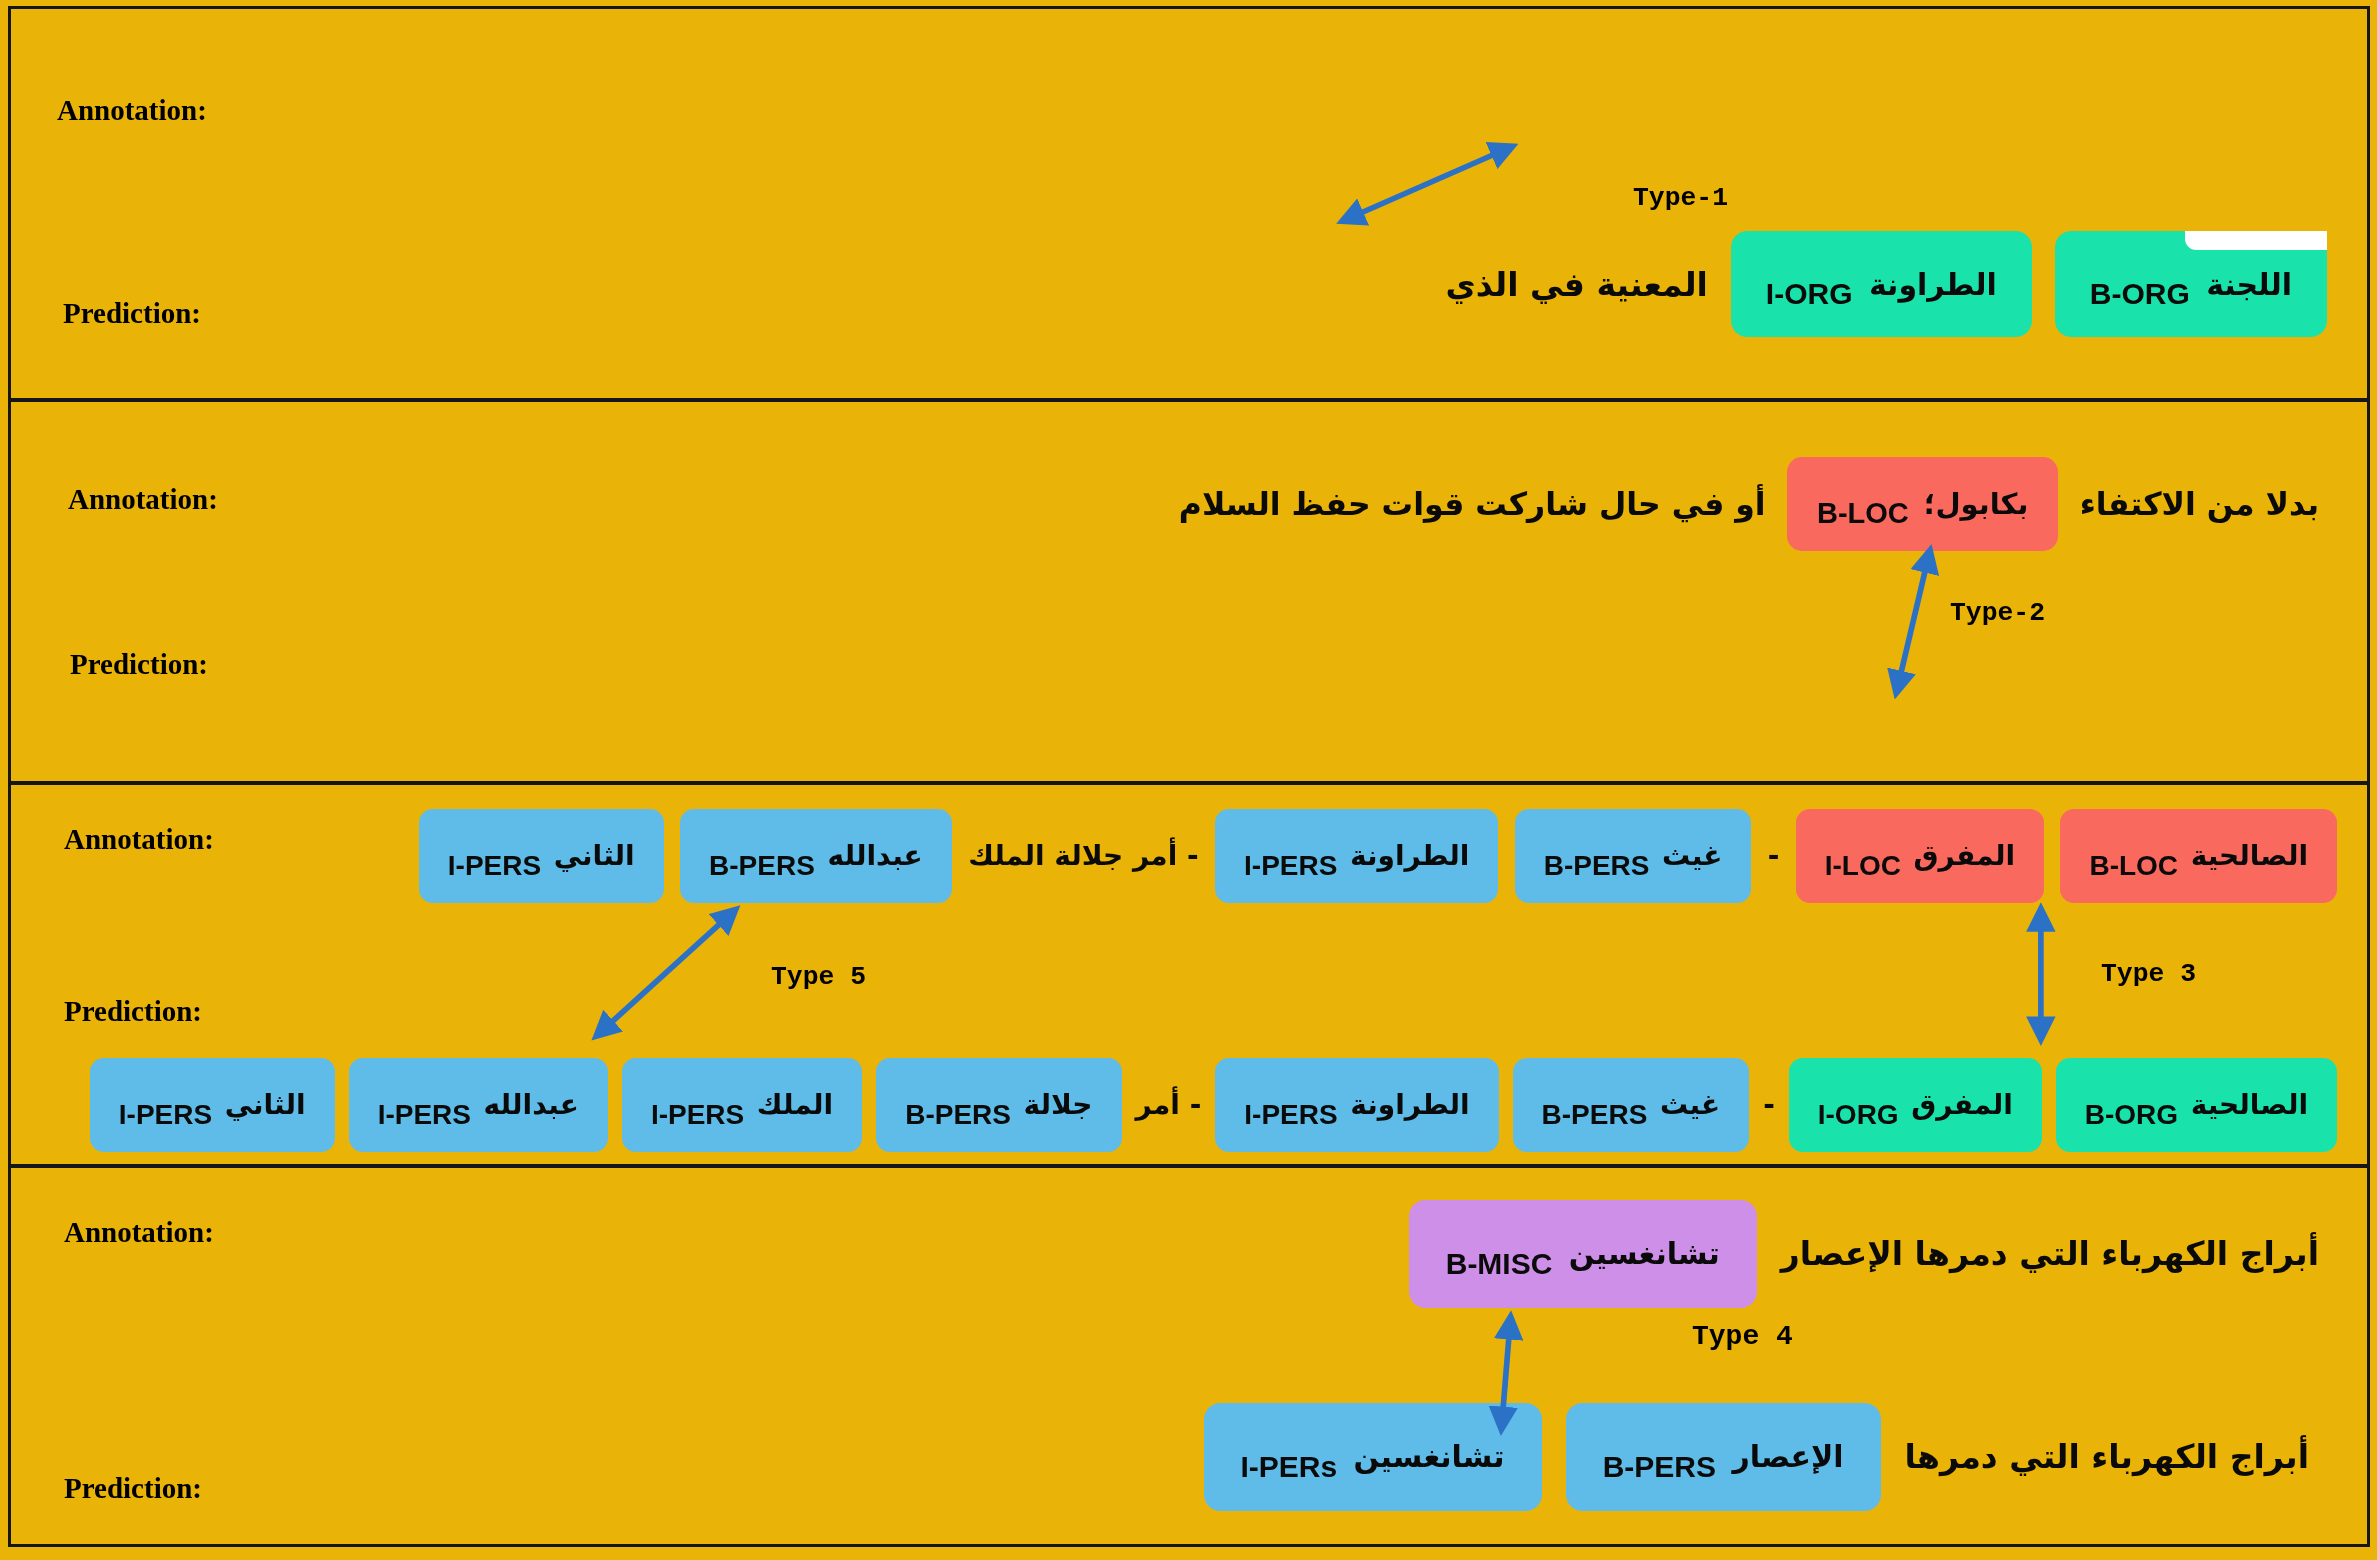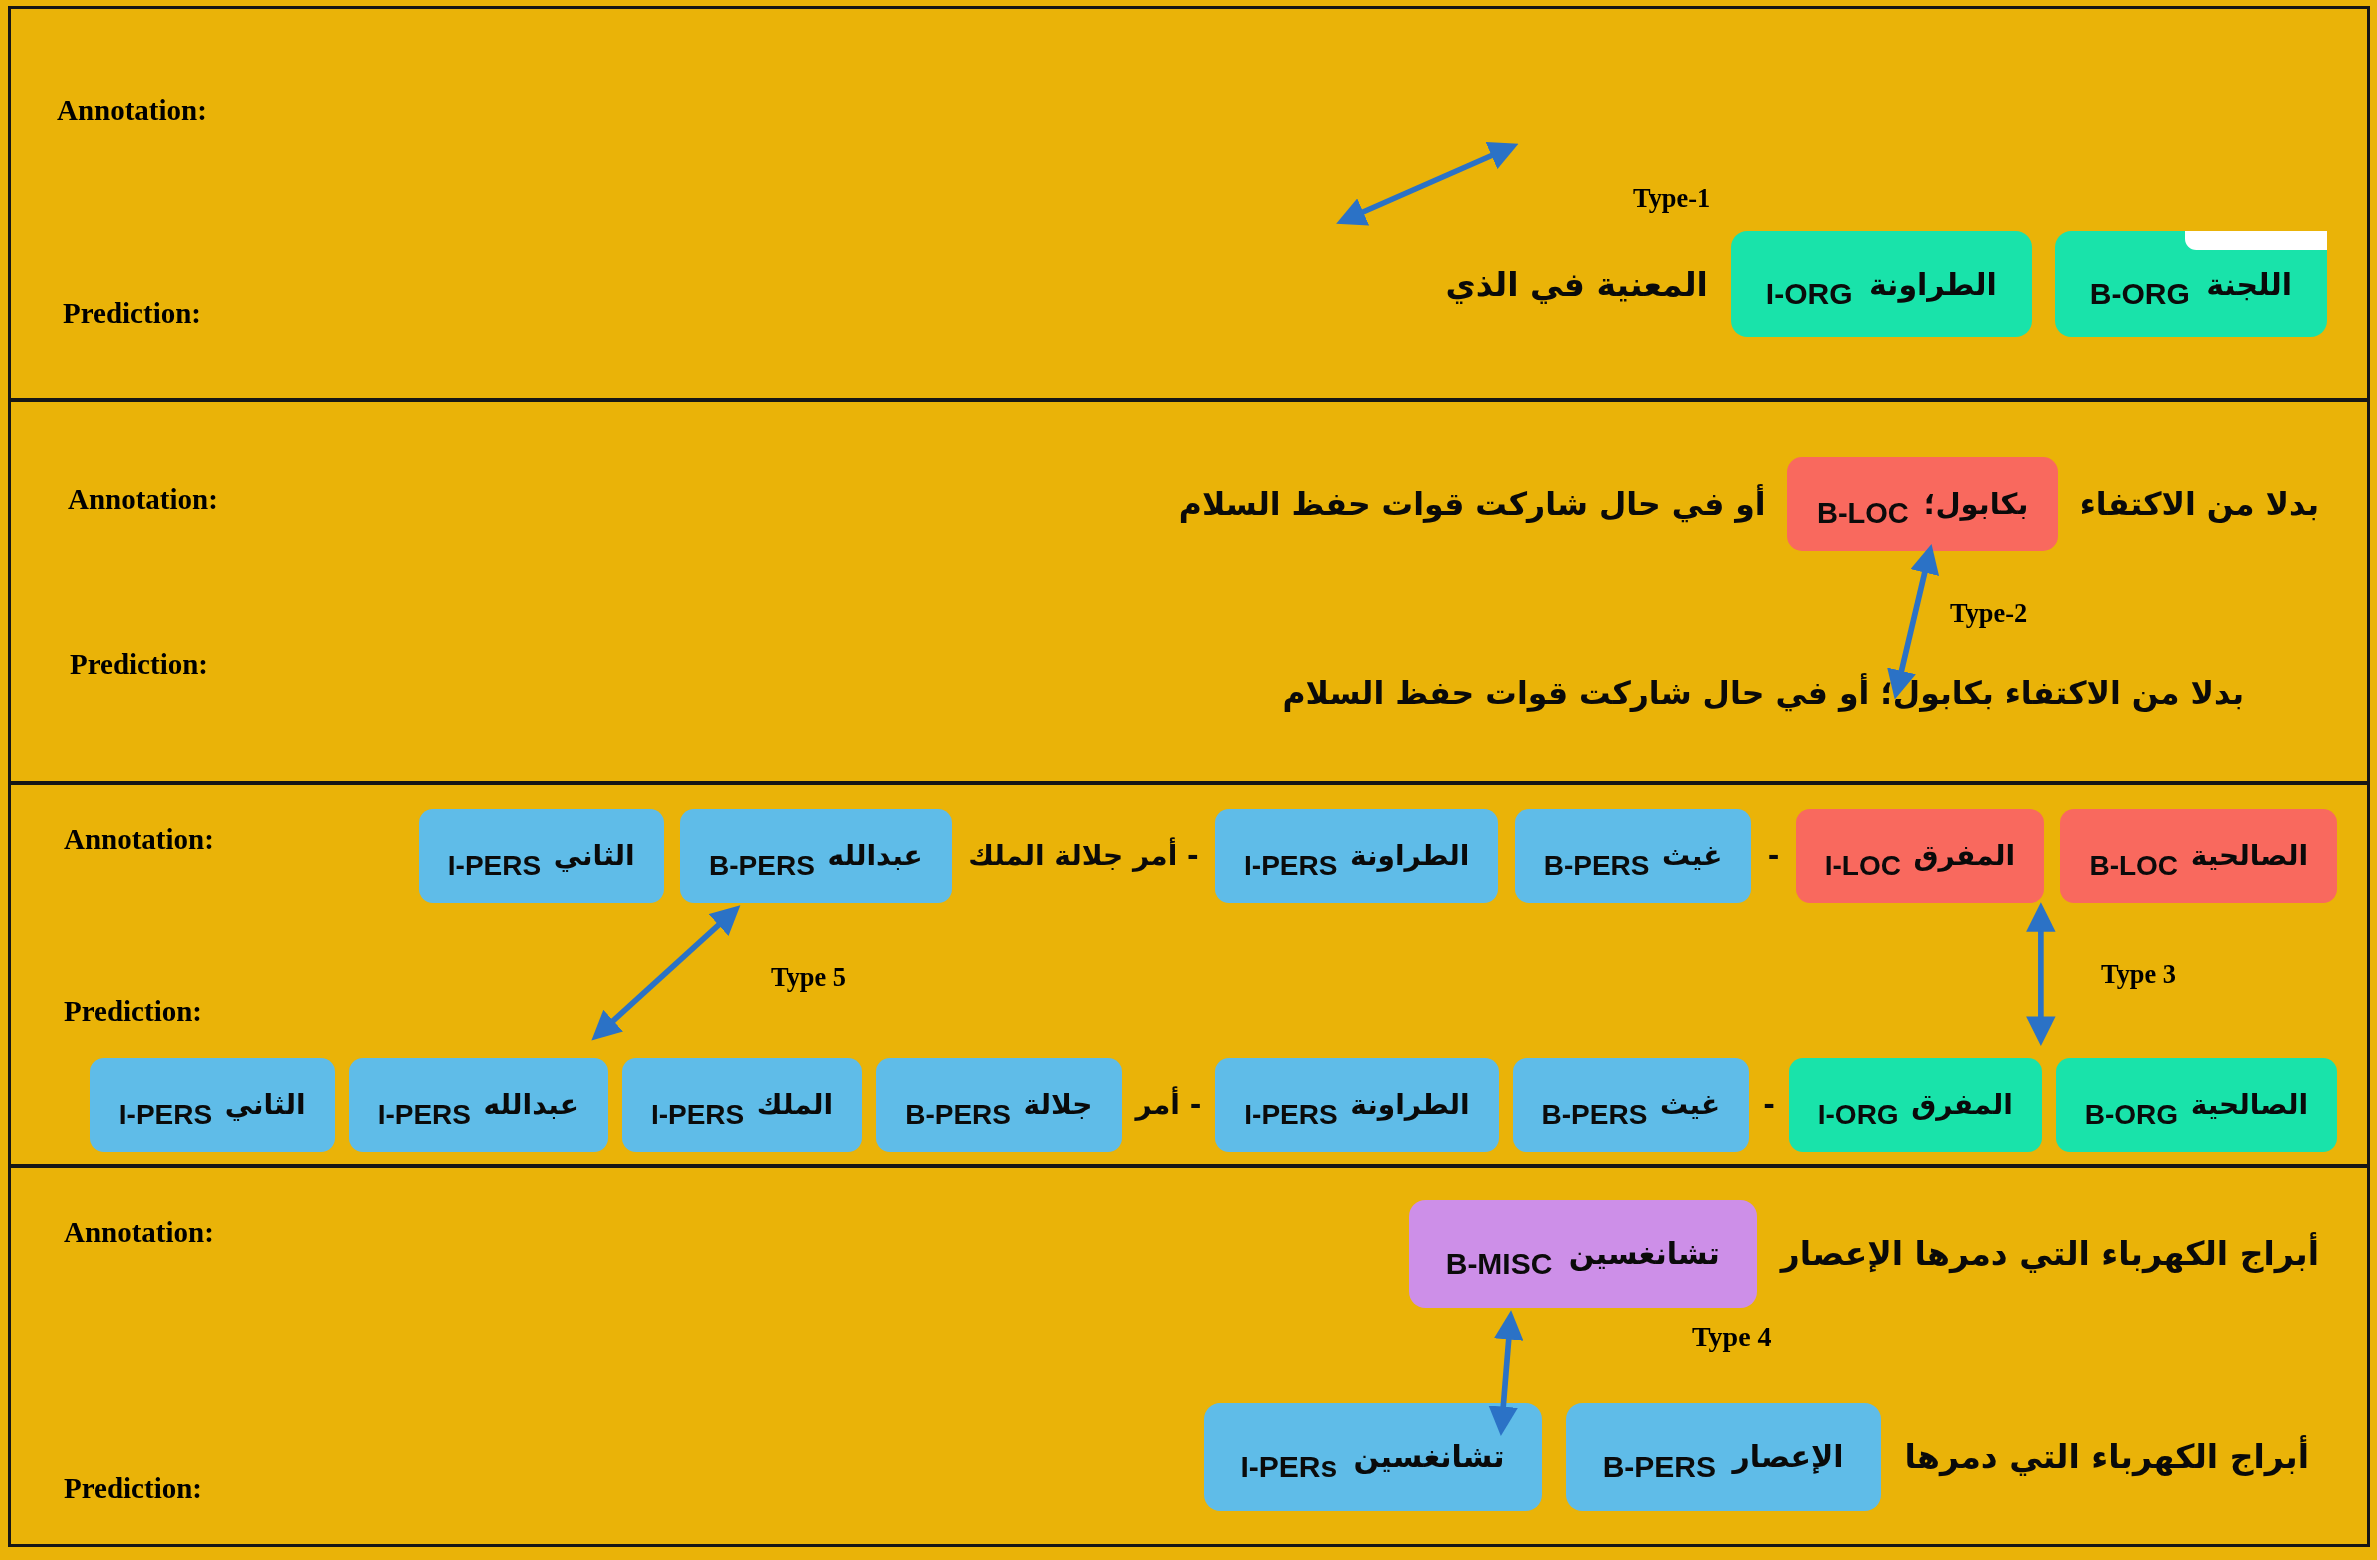--- a/index.html
+++ b/index.html
@@ -5,21 +5,21 @@
   html,body{margin:0;padding:0;background:#ffffff;}
   #canvas{position:relative;width:2377px;height:1560px;background:#eab308;overflow:hidden;
           font-family:"Liberation Serif",serif;text-align:right;}
   #frame{position:absolute;left:7.6px;top:6.3px;width:2362px;height:1541px;
          border:3.8px solid #161616;box-sizing:border-box;}
   .sep{position:absolute;left:10px;width:2357px;height:4.4px;background:#161616;}
 
   .lbl{position:absolute;font-weight:bold;font-size:29px;color:#000;
        font-family:"Liberation Serif",serif;white-space:nowrap;}
   .typ{position:absolute;font-weight:bold;font-size:26.4px;color:#000;
-       font-family:Liberation Serif, serif;white-space:nowrap;}
+       font-family:Liberation Mono, monospace;white-space:nowrap;}
 
   .ar{font-family:"DejaVu Sans",sans-serif;font-weight:bold;color:#0a0a0a;direction:rtl;}
   .row{position:absolute;display:flex;direction:rtl;align-items:center;white-space:nowrap;}
 
   .chip{position:relative;display:inline-flex;direction:rtl;align-items:center;
         justify-content:center;border-radius:15px;color:#0b0b0b;}
   .chip .w{font-family:"DejaVu Sans",sans-serif;font-weight:bold;font-size:inherit;}
   .chip .t{font-family:"Liberation Sans",sans-serif;font-weight:bold;font-size:inherit;
            direction:ltr;unicode-bidi:isolate;margin-top:20px;}
 
@@ -72,21 +72,20 @@
   <div class="row f50" style="right:58px;top:453px;height:101px;gap:21.4px">
     <span class="ar">بدلا من الاكتفاء</span>
     <span class="chip chip-md c-loc">
       <span class="w ar">بكابول؛</span>
       <span class="t">B-LOC</span>
     </span>
     <span class="ar">أو في حال شاركت قوات حفظ السلام</span>
   </div>
   <div class="typ" style="left:1950px;top:598px">Type-2</div>
   <div class="lbl" style="left:70px;top:648px">Prediction:</div>
-  <div class="ar f50" style="position:absolute;right:133px;top:675px;white-space:nowrap">بدلا من الاكتفاء بكابول؛ أو في حال شاركت قوات حفظ السلام</div>
 
   <div class="lbl" style="left:64px;top:823px">Annotation:</div>
   <div class="row f44" style="right:40px;top:807px;height:97px;gap:16.4px">
     <span class="chip chip-sm c-loc">
       <span class="w ar">الصالحية</span>
       <span class="t">B-LOC</span>
     </span>
     <span class="chip chip-sm c-loc">
       <span class="w ar">المفرق</span>
       <span class="t">I-LOC</span>

